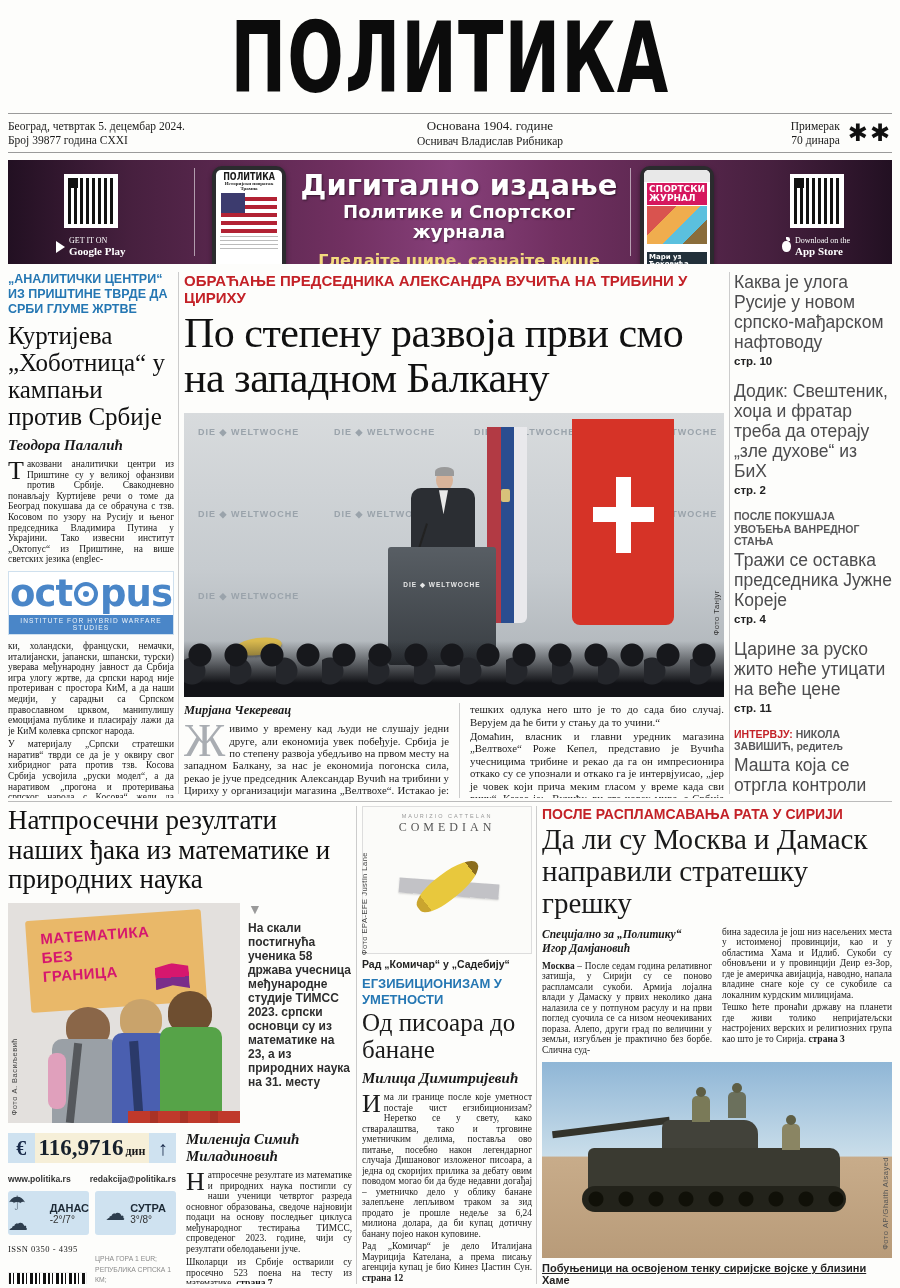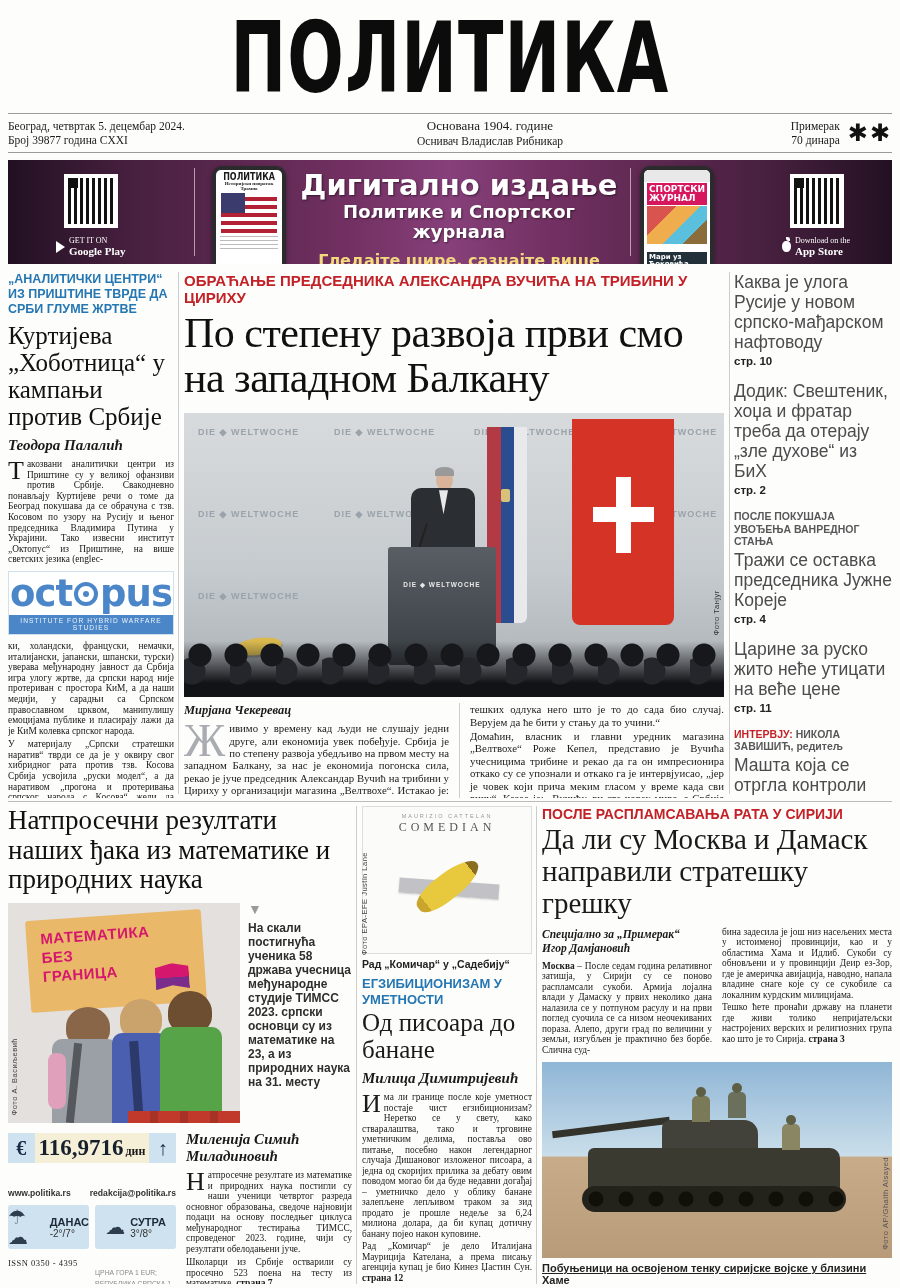--- a/index.html
+++ b/index.html
@@ -169,21 +169,21 @@
   .math-bottom { display:flex; margin-top:8px; }
   .widget { width:168px; }
   .math-body { width:166px; margin-left:10px; }
 
   
   .rate-row { display:flex; align-items:center; height:34px; }
   .rate-box { width:30px; height:30px; background:#cfe2f0; display:flex; align-items:center; justify-content:center; font-size:20px; font-weight:bold; color:#1a2b4a; }
   .rate-mid { height:30px; background:#f6efd8; display:flex; align-items:baseline; padding:0 4px; }
   .rate-val { font-size:23px; font-weight:bold; color:#16202c; line-height:30px; }
   .rate-cur { font-size:12px; font-weight:bold; margin-left:2px; }
-  .links-row { display:flex; justify-content:space-between; margin-top:23px; font-family:"Liberation Sans",sans-serif; font-weight:bold; font-size:8.6px; color:#333; }
+  .links-row { display:flex; justify-content:space-between; margin-top:9px; font-family:"Liberation Sans",sans-serif; font-weight:bold; font-size:8.6px; color:#333; }
   .weather-row { display:flex; gap:6px; margin-top:7px; }
   .wbox { width:81px; height:44px; background:#cfe2f0; border-radius:3px; display:flex; align-items:center; justify-content:center; gap:5px; }
   .wicon { font-size:20px; color:#2e3e4e; line-height:1; }
   .wtxt .wl { font-family:"Liberation Sans",sans-serif; font-weight:bold; font-size:11px; color:#1d2a36; }
   .wtxt .wt { font-family:"Liberation Sans",sans-serif; font-size:10px; color:#333; }
   .barcode-row { display:flex; margin-top:9px; gap:8px; }
   .bc-left { width:96px; }
   .issn { font-size:8.5px; letter-spacing:.5px; margin-bottom:18px; }
   .bars { height:44px; background:repeating-linear-gradient(90deg,#111 0 2px,#fff 2px 4px,#111 4px 5px,#fff 5px 8px,#111 8px 11px,#fff 11px 13px); border:1px solid #eee; }
   .prices { font-family:"Liberation Sans",sans-serif; font-size:6.8px; line-height:1.55; color:#8a8a8a; padding-top:10px; }
@@ -502,21 +502,21 @@
         <span>Рад „Комичар“ је дело Италијана Мауриција Кателана, а према писању агенција купац је био Кинез Џастин Сун.</span> <span class="pageref">страна 12</span>
       </div>
     </div>
 
     <div class="b-right">
       <div class="kicker-red" style="font-size:14px;">ПОСЛЕ РАСПЛАМСАВАЊА РАТА У СИРИЈИ</div>
       <div class="hl-syria">Да ли су Москва и Дамаск направили стратешку грешку</div>
       <div class="syr-cols">
         <div class="scol">
           <div class="byline-s">
-            <div>Специјално за „Примерак“</div>
+            <div>Специјално за „Политику“</div>
             <div>Игор Дамјановић</div>
           </div>
           <div class="bodytext-s">
             <b>Москва</b><span> – После седам година релативног затишја, у Сирији су се поново распламсали сукоби. Армија лојална влади у Дамаску у првих неколико дана налазила се у потпуном расулу и на први поглед суочила се са низом неочекиваних пораза. Алепо, други град по величини у земљи, изгубљен је практично без борбе. Слична суд-</span>
           </div>
         </div>
         <div class="scol">
           <div class="bodytext-s">бина задесила је још низ насељених места у истоименој провинцији, као и у областима Хама и Идлиб. Сукоби су обновљени и у провинцији Деир ез-Зор, где је америчка авијација, наводно, напала владине снаге које су се сукобиле са локалним курдским милицијама.</div>
           <div class="bodytext-s" style="margin-top:2px;">
             <span>Тешко ћете пронаћи државу на планети где живи толико непријатељски настројених верских и религиозних група као што је то Сирија.</span> <span class="pageref">страна 3</span>

